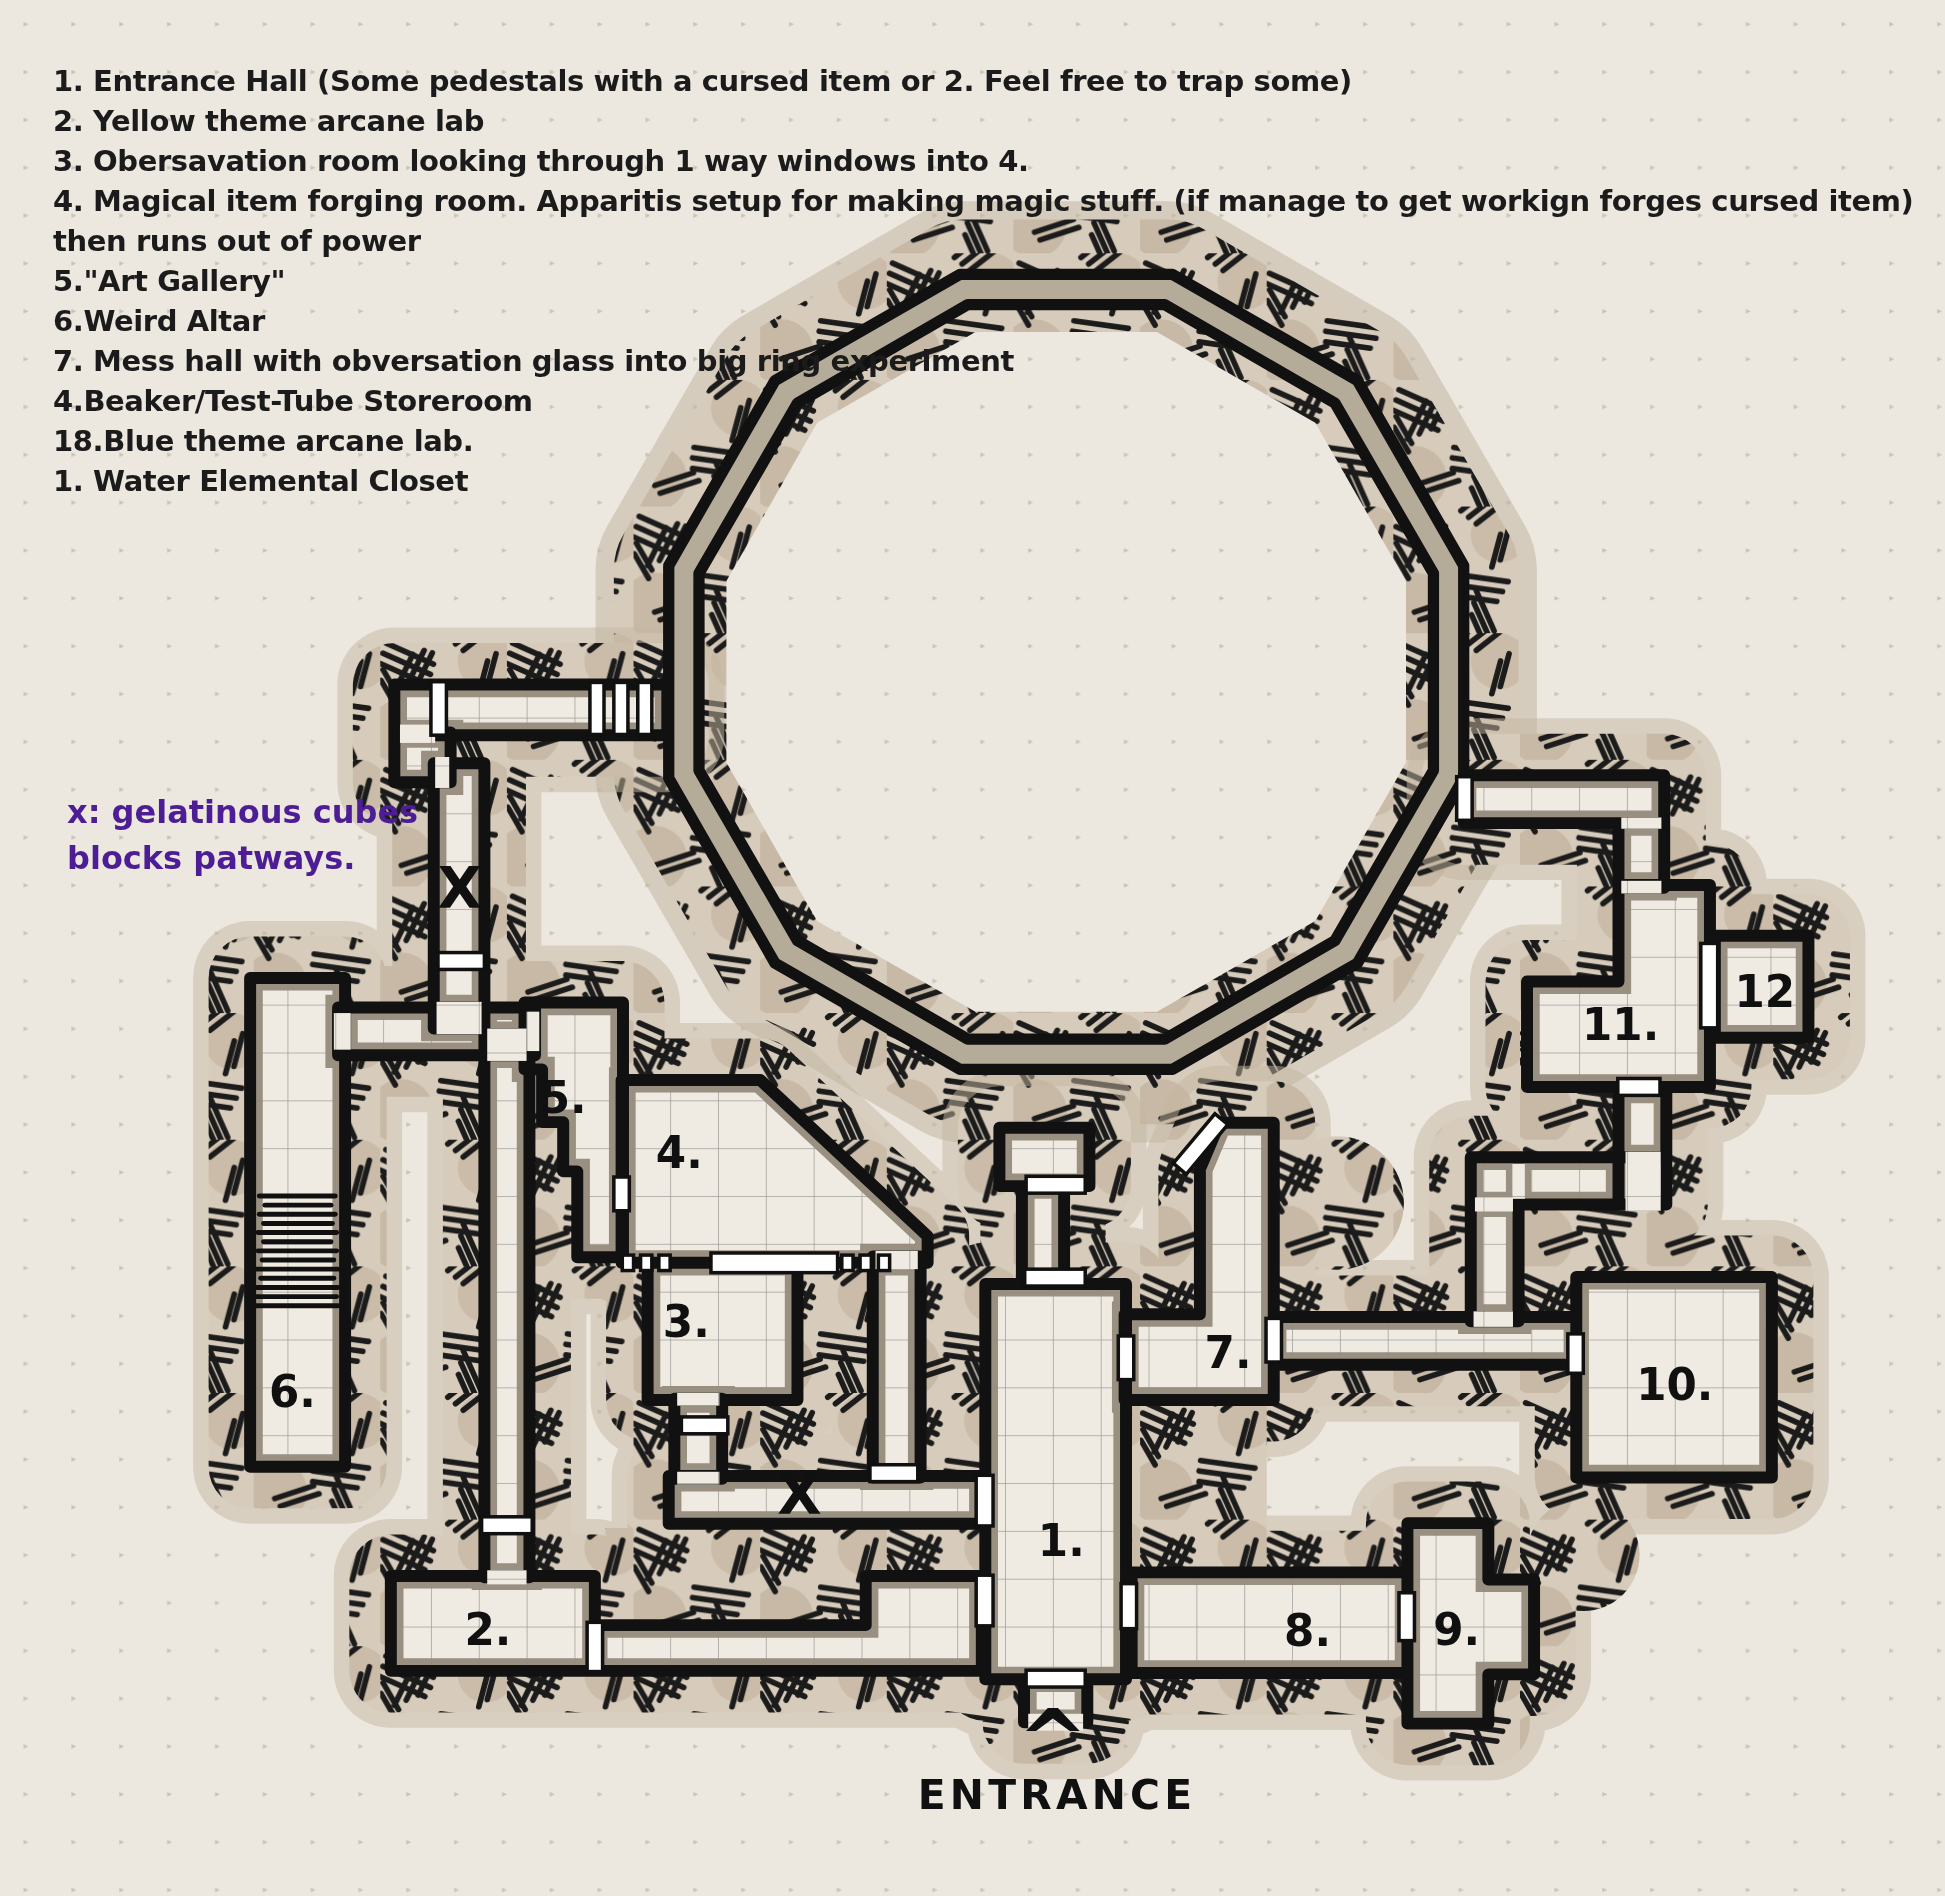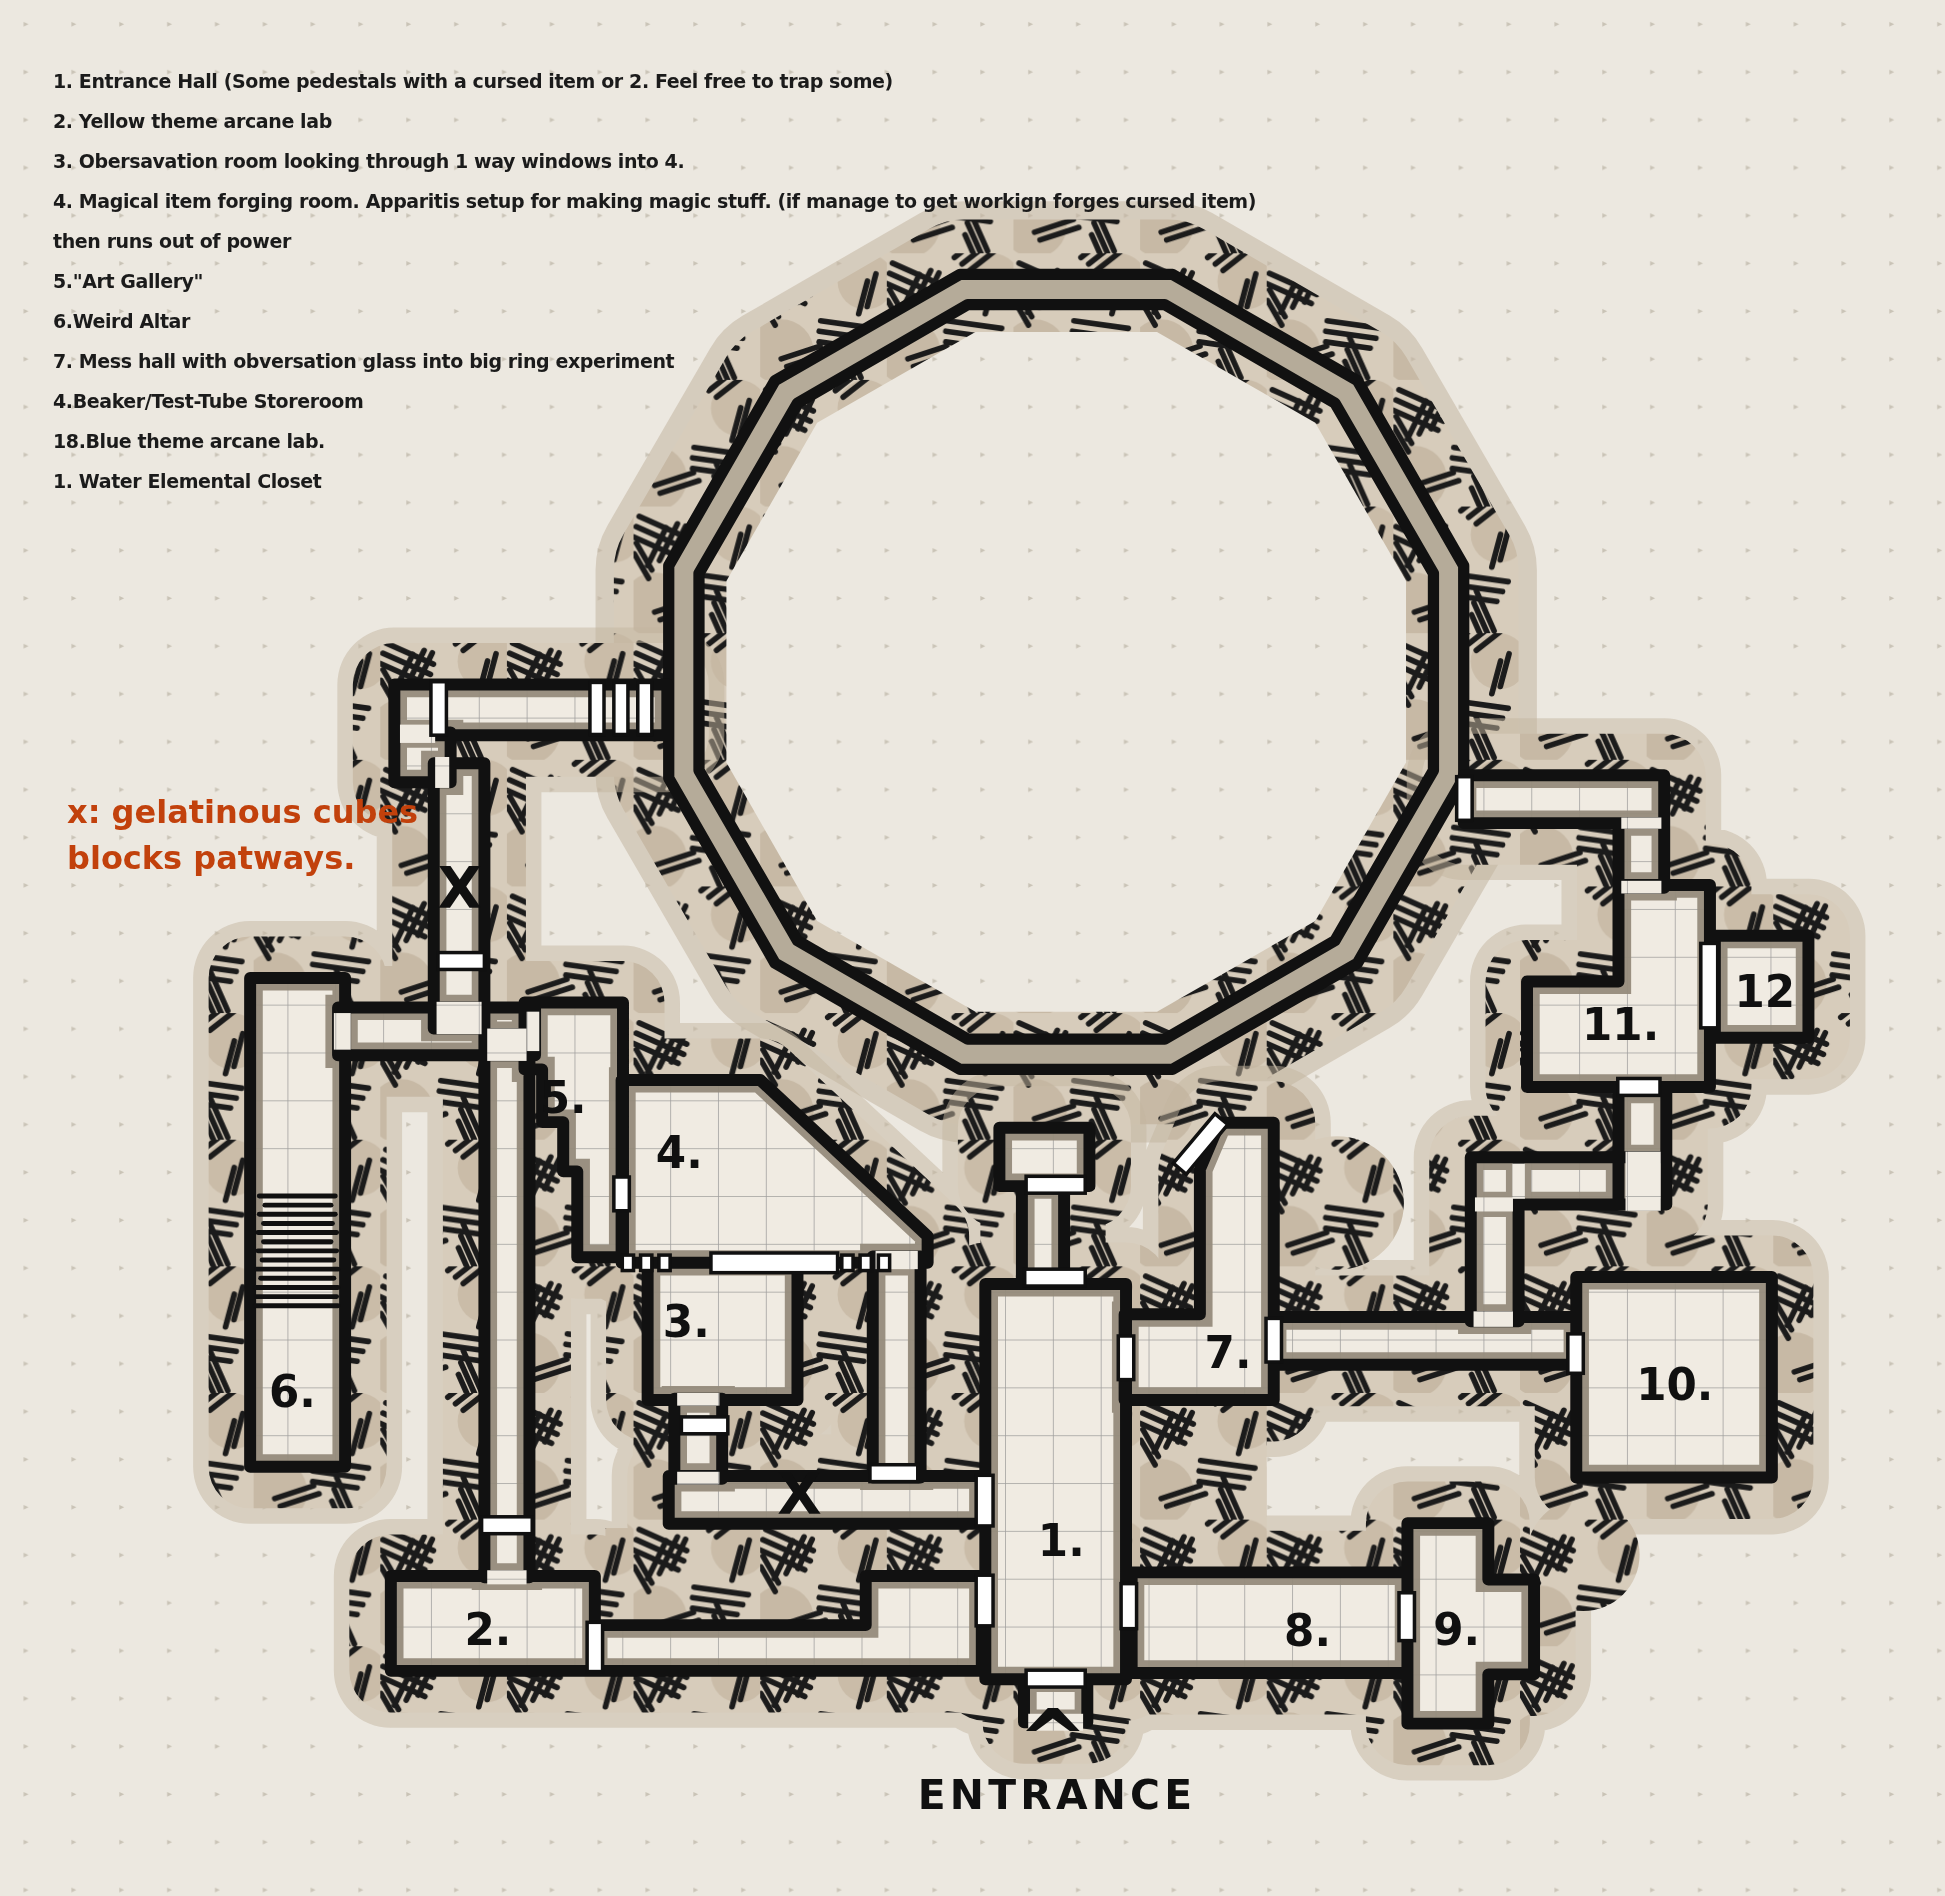--- a/index.html
+++ b/index.html
@@ -4,26 +4,26 @@
 <style>
   html,body{margin:0;padding:0;}
   body{
     width:1946px;height:1896px;position:relative;overflow:hidden;
     background:#ece8e0;
     font-family:"DejaVu Sans","Liberation Sans",sans-serif;
   }
   #map-svg{position:absolute;left:0;top:0;}
   .legend{
     position:absolute;left:53px;top:61px;z-index:5;
-    font-size:19px;line-height:40px;font-weight:700;color:#1b1b1b;
+    font-size:29px;line-height:40px;font-weight:700;color:#1b1b1b;
     letter-spacing:-0.4px;white-space:nowrap;
   }
   .note{
     position:absolute;left:67px;top:789px;z-index:5;
-    font-size:32px;line-height:46px;font-weight:700;color:#c2410c;
+    font-size:32px;line-height:46px;font-weight:700;color:#4c1d95;
     white-space:nowrap;
   }
   .room-label{
     font-weight:800;font-size:62px;fill:#101010;text-anchor:middle;
     font-family:"DejaVu Sans","Liberation Sans",sans-serif;
   }
   .x-mark{
     font-weight:900;font-size:82px;fill:#101010;text-anchor:middle;
     font-family:"DejaVu Sans","Liberation Sans",sans-serif;
   }

